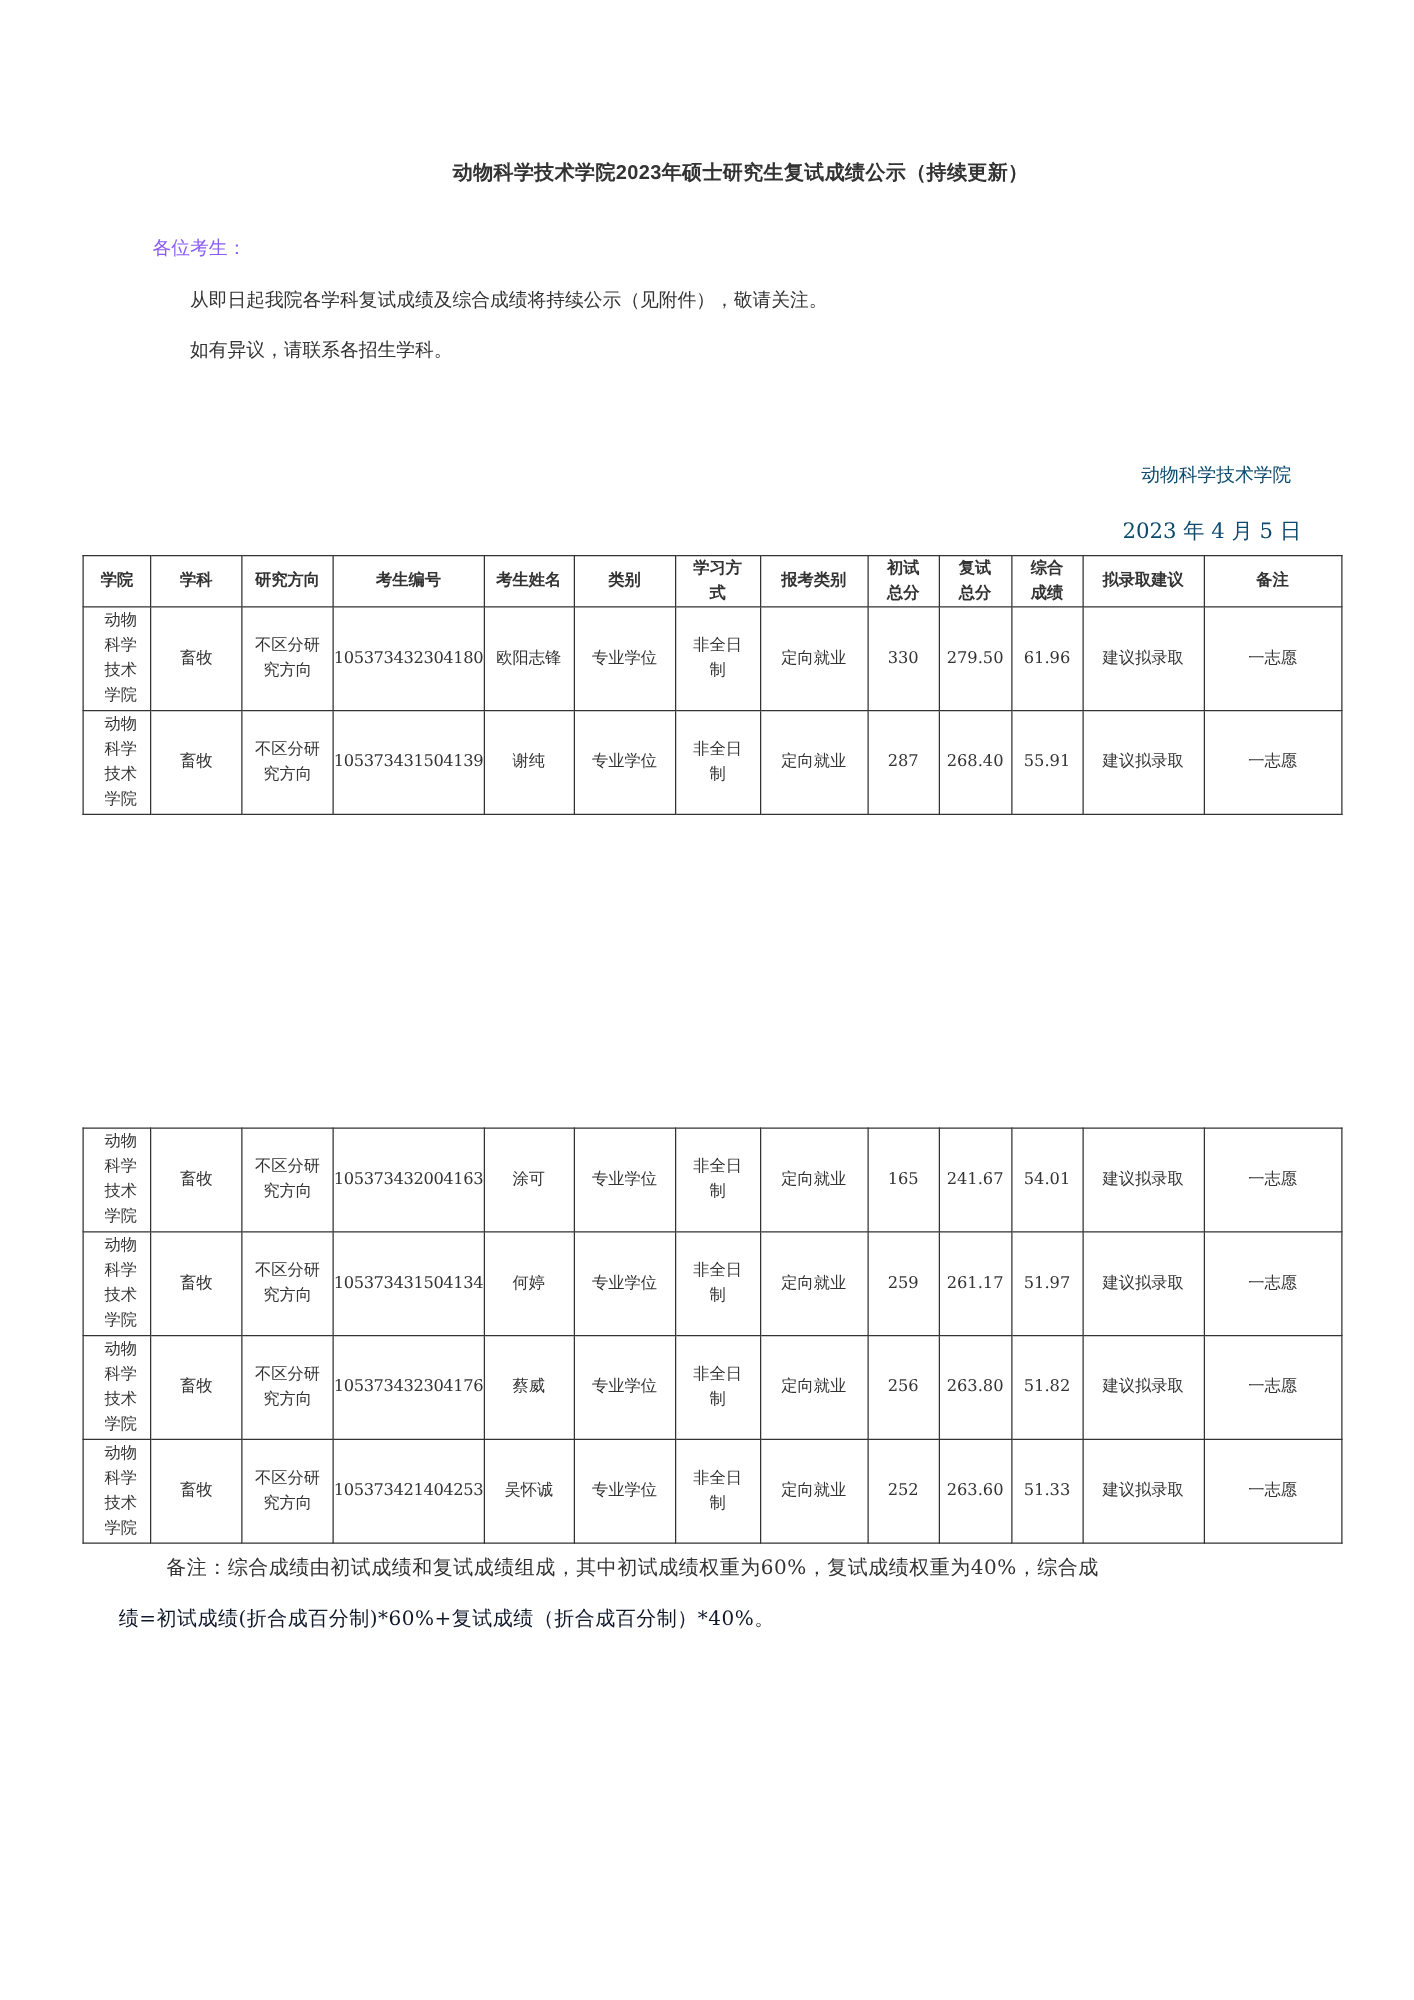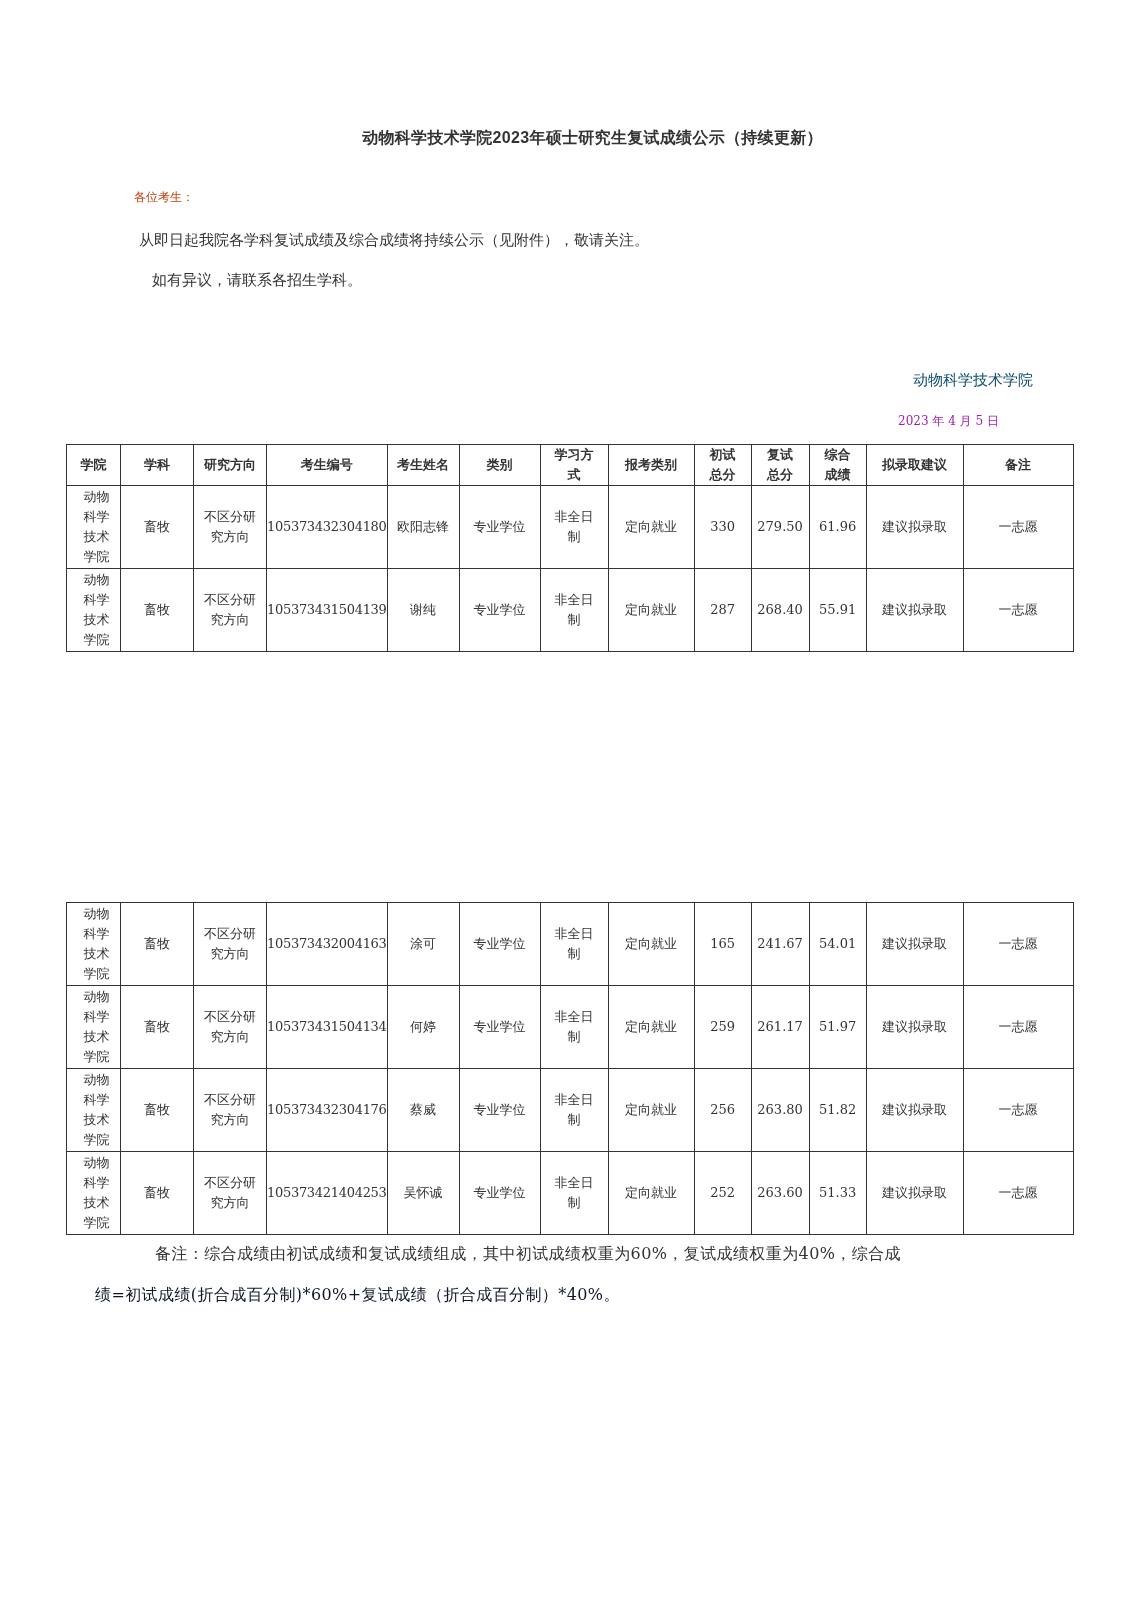--- a/index.html
+++ b/index.html
@@ -1,35 +1,35 @@
 <!DOCTYPE html>
 <html><head>
 <meta charset="utf-8">
 <style>
   html, body { margin:0; padding:0; background:#ffffff; }
   body { width:1131px; height:1600px; position:relative; overflow:hidden; color:#222; }
   .sans { font-family: Liberation Sans, sans-serif; padding-left: 27px; }
   .serif { font-family: "DejaVu Serif", "Liberation Serif", serif; }
   #title { position:absolute; top:128px; left:0; width:1131px; text-align:center; font-size:16px; font-weight:bold; color:#333; letter-spacing:0.3px; }
-  #greeting { position:absolute; top:189px; left:95px; font-size:12px; color:#c2410c;margin-left:12px; }
-  #para1 { position:absolute; top:231px; left:112px; font-size:15px; color:#333; }
+  #greeting { position:absolute; top:189px; left:95px; font-size:15px; color:#8b5cf6; }
+  #para1 { position:absolute; top:231px; left:125px; font-size:15px; color:#333; }
   #para2 { position:absolute; top:271px; left:125px; font-size:15px; color:#333; }
   #sign-org { position:absolute; top:371px; left:886px; font-size:15px; color:#0c4a6e; }
-  #sign-date { position:absolute; top:413px; left:898px; font-size:12px; color:#a21caf; }
+  #sign-date { position:absolute; top:413px; left:898px; font-size:17px; color:#0c4a6e; }
 
   table.grid { position:absolute; left:66px; border-collapse:collapse; table-layout:fixed;padding-left:17px; }
   table.grid td, table.grid th { border:1px solid #333; padding:0; text-align:center; vertical-align:middle; font-size:13px; color:#333; overflow:hidden; }
   table.grid th { font-family: "DejaVu Sans", "Liberation Sans", sans-serif; font-weight:bold; font-size:13px; line-height:20px; height:40px; }
   table.grid td { font-family: "DejaVu Serif", "Liberation Serif", serif; height:82px; line-height:20px; }
   td.college { text-align:left; padding-left:6px !important; line-height:20.5px; }
   td.num { font-size:12px; }
   td.id { font-size:12px; letter-spacing:-0.3px; }
   #table1 { top:444px; }
   #table2 { top:902px; }
-  #note1 { position:absolute; top:1244px; left:133px; font-size:16px; color:#333; letter-spacing:0.4px;margin-left:22px; }
+  #note1 { position:absolute; top:1244px; left:133px; font-size:16px; color:#333; letter-spacing:0.4px; }
   #note2 { position:absolute; top:1285px; left:95px; font-size:16px; color:#0f172a; letter-spacing:0.4px; }
 </style>
 </head>
 <body>
 
 <div id="title" class="sans">动物科学技术学院2023年硕士研究生复试成绩公示（持续更新）</div>
 <div id="greeting" class="sans">各位考生：</div>
 <div id="para1" class="sans">从即日起我院各学科复试成绩及综合成绩将持续公示（见附件），敬请关注。</div>
 <div id="para2" class="sans">如有异议，请联系各招生学科。</div>
 <div id="sign-org" class="sans">动物科学技术学院</div>

